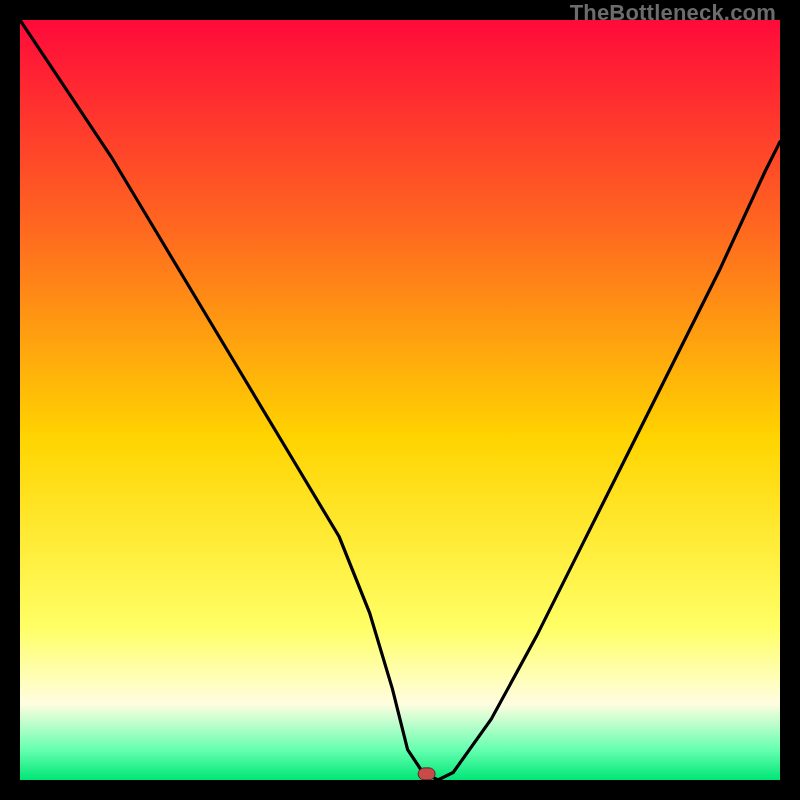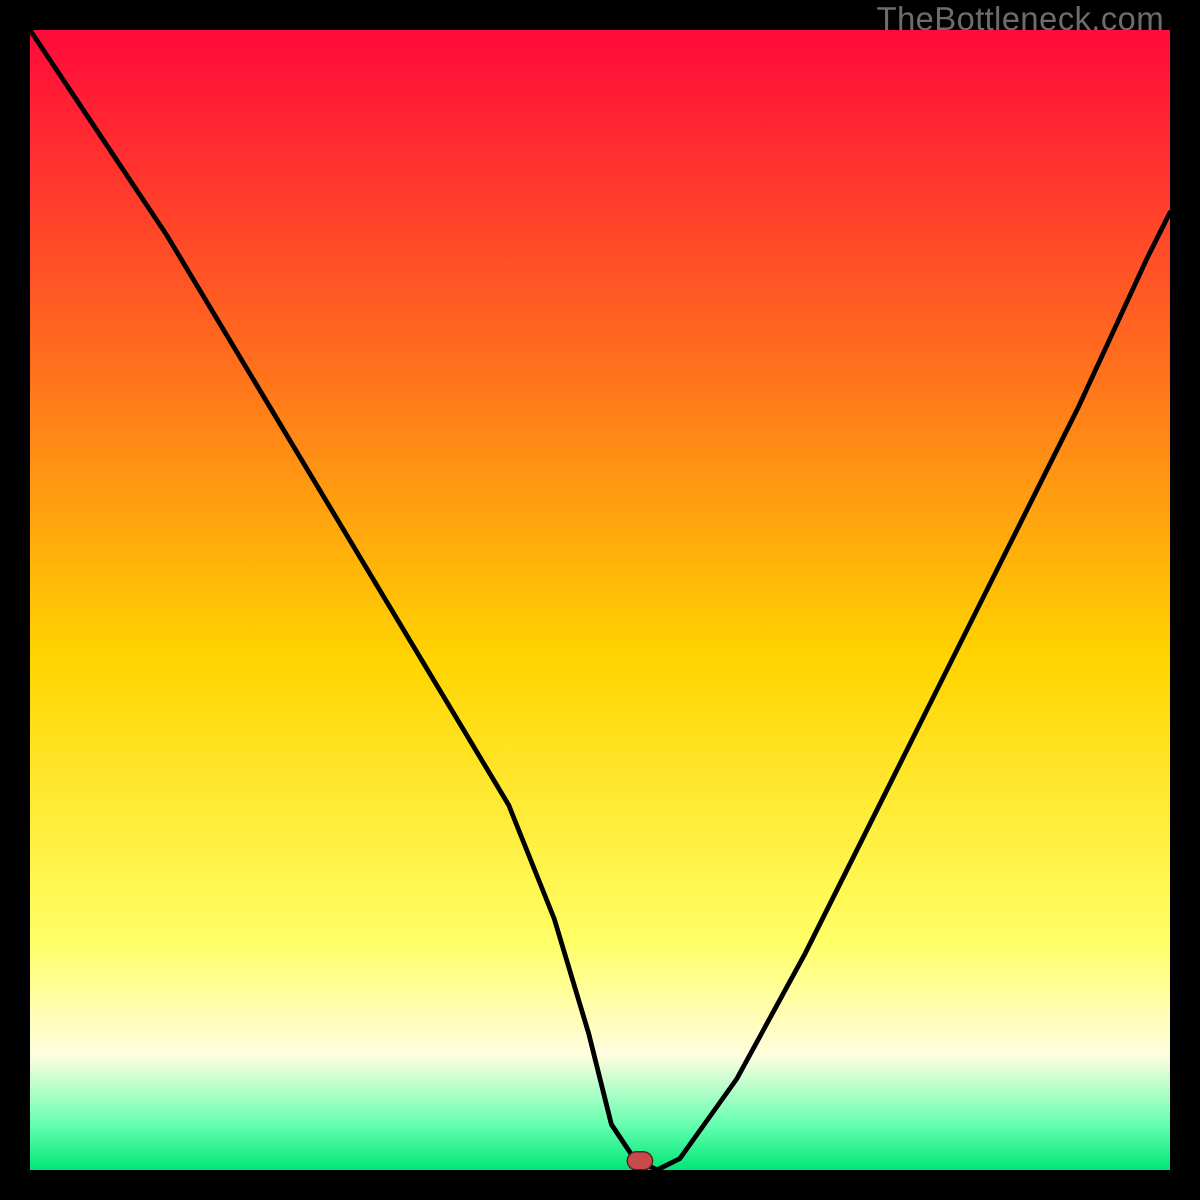--- a/index.html
+++ b/index.html
@@ -18,21 +18,21 @@
     width: 760px;
     height: 760px;
     background: #000;
   }
   .watermark {
     position: absolute;
     top: 0px;
     right: 24px;
     color: #6c6c6c;
     font-size: 22px;
-    font-weight: 400;
+    font-weight: 700;
     letter-spacing: 0.2px;
     z-index: 10;
   }
   svg {
     display: block;
   }
 </style>
 </head>
 <body>
 

